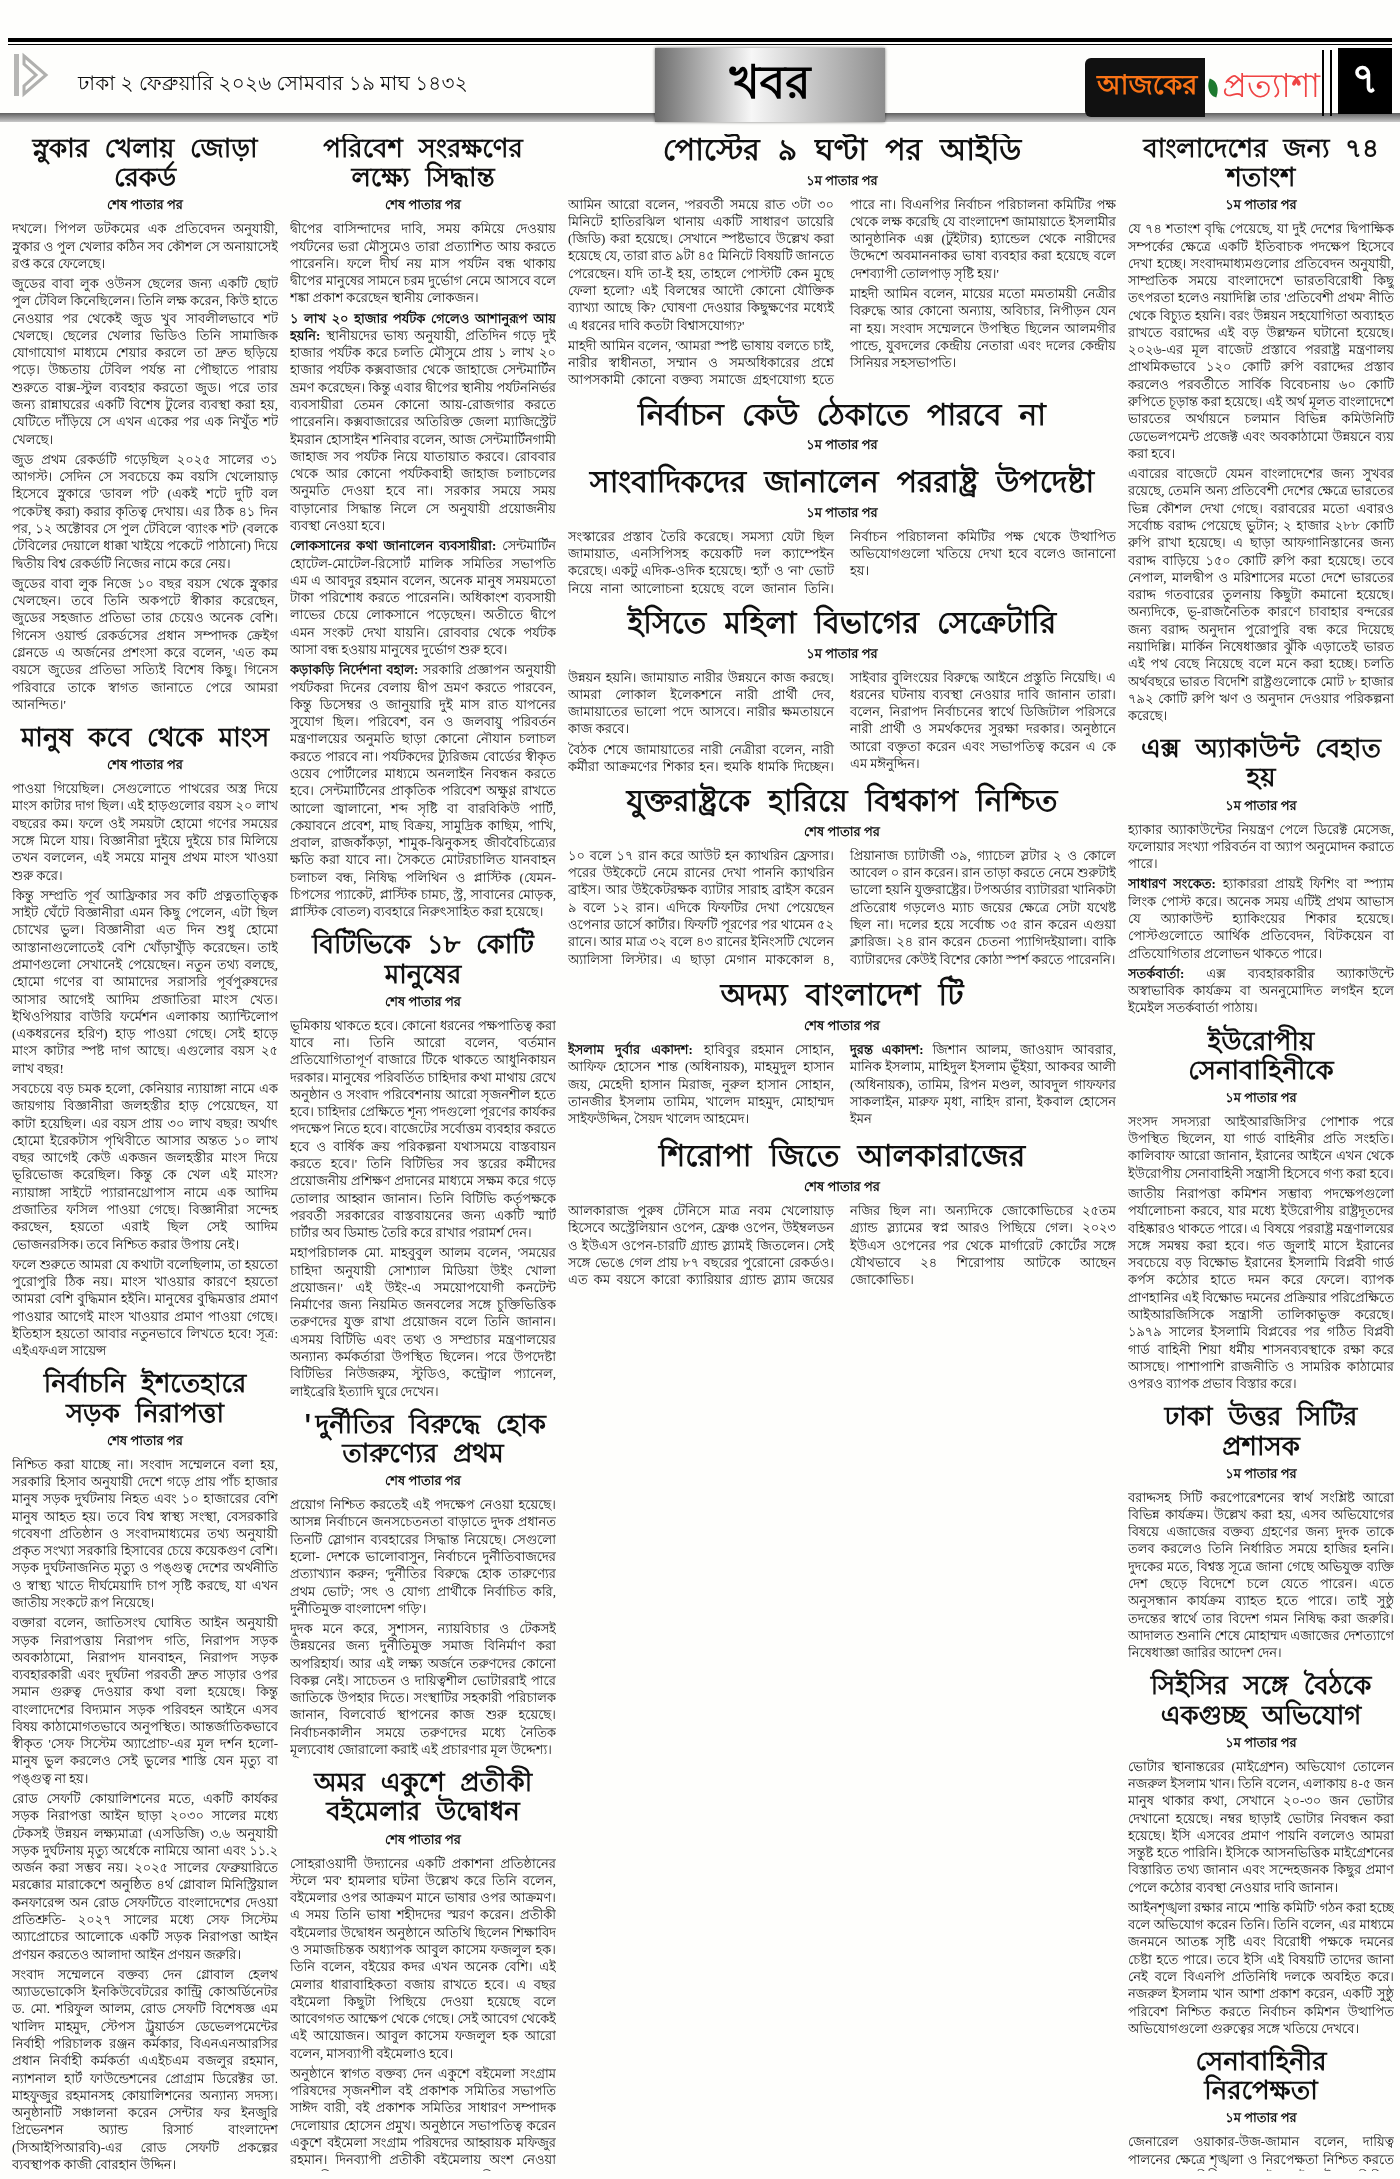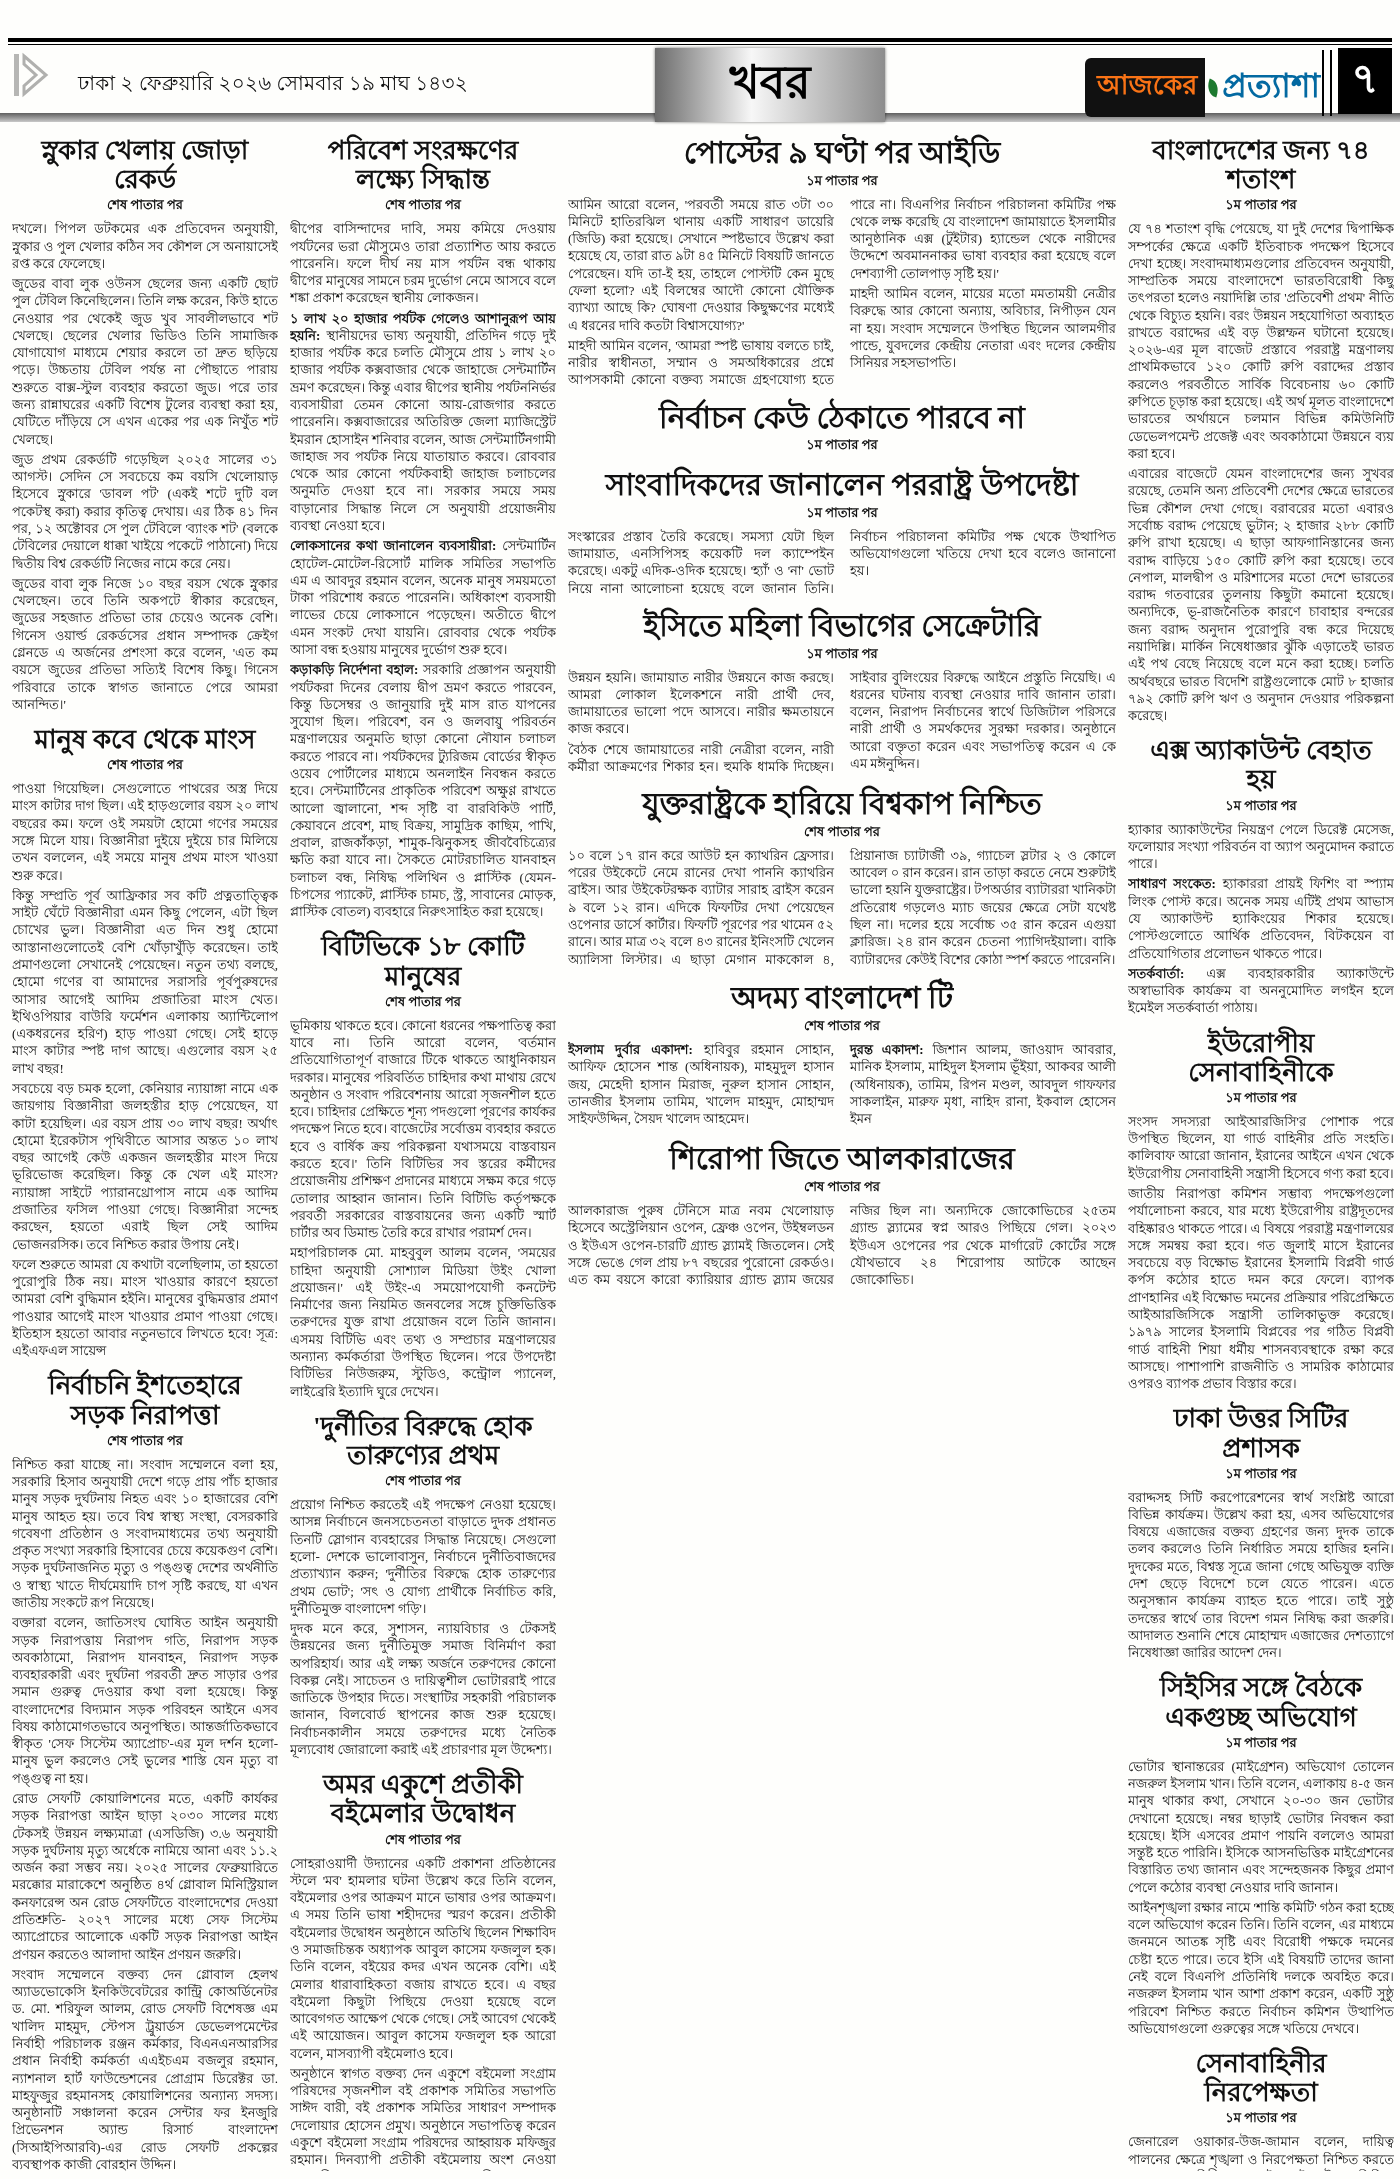--- a/index.html
+++ b/index.html
@@ -13,33 +13,33 @@
   .corner-arrow{position:absolute;left:12px;top:52px;width:40px;height:46px;}
   .date-line{position:absolute;left:78px;top:68px;font-size:20px;font-weight:normal;letter-spacing:.2px;}
   .khobor-box{position:absolute;left:655px;top:48px;width:230px;height:74px;
               background:linear-gradient(90deg,#6b6b6b,#f7f7f7 42%,#8d8d8d);
               display:flex;align-items:center;justify-content:center;
               font-size:46px;font-weight:bold;color:#000;
               box-shadow:0 0 3px rgba(0,0,0,.55);}
   .masthead{position:absolute;right:80px;top:58px;display:flex;align-items:center;white-space:nowrap;}
   .masthead .black-chip{background:#111;color:#f97316;font-weight:bold;font-size:27px;
               padding:6px 8px 8px 12px;border-radius:6px 0 0 6px;}
-  .masthead .red-word{color:#0369a1;font-weight:bold;font-size:33px;margin-left:2px;position:relative;}
+  .masthead .red-word{color:#ef4444;font-weight:normal;font-size:33px;margin-left:2px;position:relative;}
   .leaf{display:inline-block;width:12px;height:16px;background:#1d7a2f;
         border-radius:0 90% 0 90%;margin:0 1px 0 2px;transform:rotate(18deg);}
   .sep-bars{position:absolute;right:68px;top:50px;width:6px;height:66px;
             border-left:2.5px solid #000;border-right:2.5px solid #000;}
   .page-no{position:absolute;right:8px;top:48px;width:54px;height:66px;background:#000;color:#fff;
            display:flex;align-items:center;justify-content:center;font-size:42px;font-weight:bold;}
   
   .cols{position:absolute;left:12px;right:12px;top:134px;bottom:8px;display:flex;gap:12px;}
   .col{width:266px;flex:0 0 266px;overflow:hidden;}
   .mid{width:548px;flex:0 0 548px;overflow:hidden;}
   .article{margin:0 0 12px;}
-  .headline{font-size:26px;line-height:1.12;font-weight:bold;text-align:center;margin:2px 8px 0;}
+  .headline{font-size:26px;line-height:1.12;font-weight:bold;text-align:center;margin:2px 8px 0;font-family:Liberation Mono, monospace;}
   .mid .headline{font-size:30px;text-align:center;}
   .cont{text-align:center;font-size:13px;font-weight:600;margin:1px 0 4px;}
   .body{font-size:13px;line-height:1.33;text-align:justify;text-justify:inter-word;}
   .body p{margin:0 0 3px;}
   .body b{font-weight:bold;}
   .mid .body{column-count:2;column-gap:16px;}
 </style>
 </head>
 <body>
 

